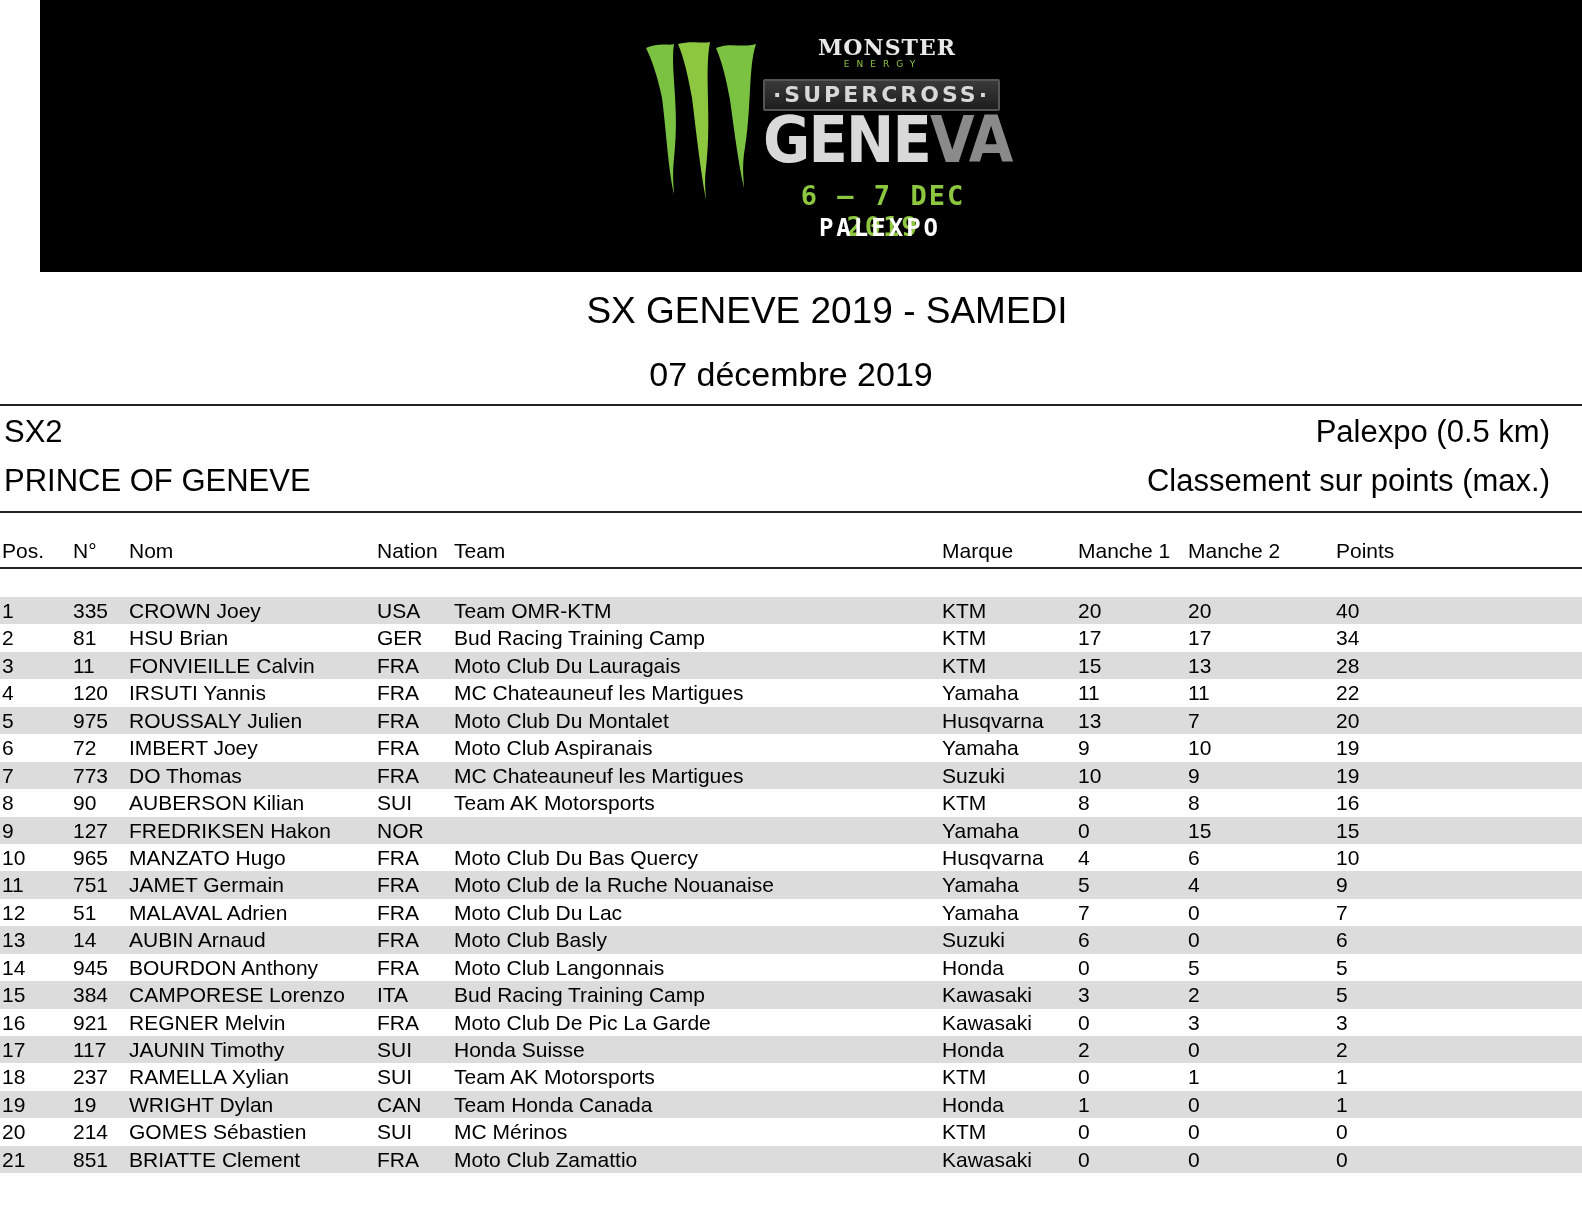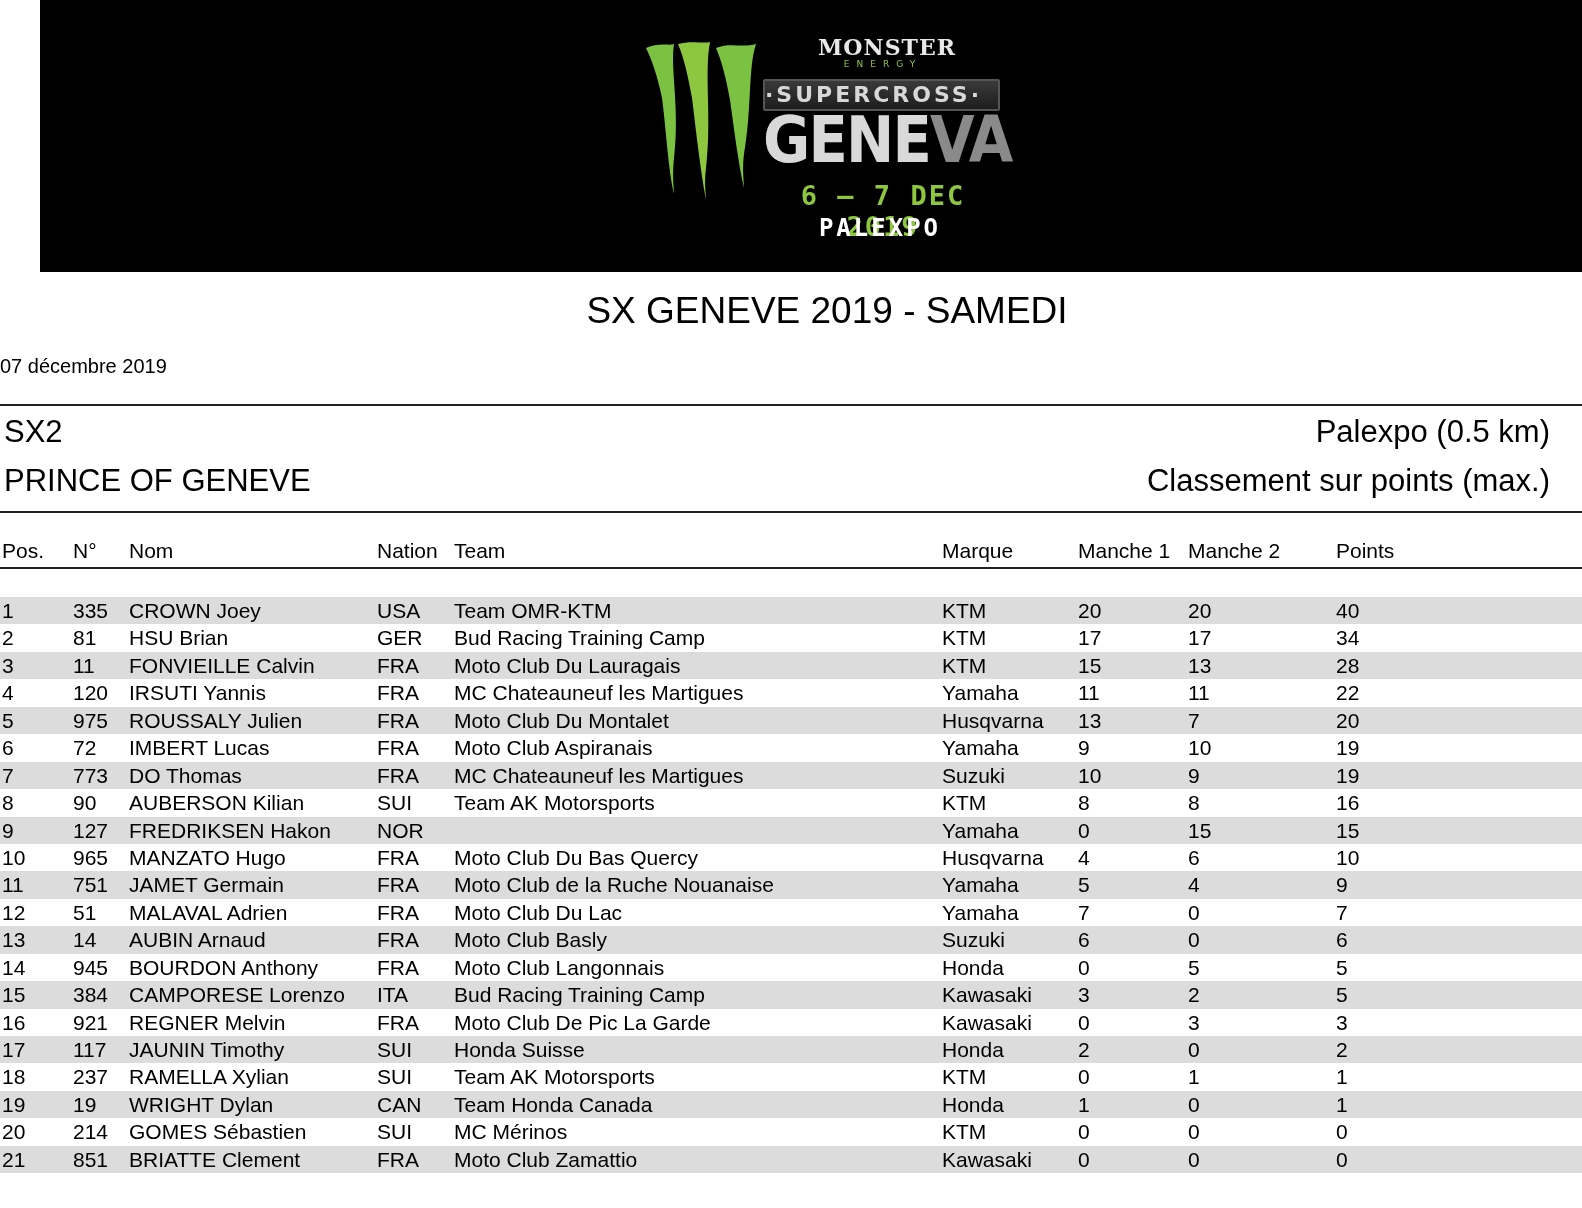--- a/index.html
+++ b/index.html
@@ -7,33 +7,33 @@
     body { font-family: "Liberation Sans", sans-serif; color: #000; position: relative; }
 
     .banner { position: absolute; left: 0; top: 0; width: 1582px; height: 272px; background: #000; margin-left: 40px; }
     .logo-claw { position: absolute; left: 604px; top: 38px; width: 116px; height: 162px; }
     .logo-monster { position: absolute; left: 778px; top: 34px; width: 130px; text-align: center;
       font-family: "DejaVu Serif", serif; font-size: 22px; font-weight: bold; color: #e8e8e8; letter-spacing: 1px; }
     .logo-energy { position: absolute; left: 778px; top: 59px; width: 130px; text-align: center;
       font-family: "DejaVu Sans", sans-serif; font-size: 9px; color: #8dc63f; letter-spacing: 7px; }
     .logo-supercross { position: absolute; left: 723px; top: 79px; width: 237px; height: 32px;
       border: 2px solid #555; border-radius: 2px; background: linear-gradient(#3a3a3a, #1e1e1e);
-      text-align: left; font-family: "DejaVu Sans", sans-serif; font-weight: bold; font-size: 22px;
+      text-align: center; font-family: "DejaVu Sans", sans-serif; font-weight: bold; font-size: 22px;
       line-height: 28px; color: #d8d8d8; letter-spacing: 3px; }
     .logo-geneva { position: absolute; left: 723px; top: 104px; width: 240px; text-align: center;
       font-family: "DejaVu Sans", sans-serif; font-weight: bold; font-size: 64px; line-height: 72px;
       color: #d9d9d9; letter-spacing: -2px; transform: scaleX(0.9); transform-origin: left center; }
     .logo-geneva .dim { color: #8a8a8a; }
     .logo-dates { position: absolute; left: 718px; top: 180px; width: 250px; text-align: center;
       font-family: "DejaVu Sans Mono", monospace; font-weight: bold; font-size: 27px; color: #8dc63f; letter-spacing: 2px; }
     .logo-venue { position: absolute; left: 740px; top: 214px; width: 200px; text-align: center;
       font-family: "DejaVu Sans Mono", monospace; font-weight: bold; font-size: 24px; color: #ffffff; letter-spacing: 3px; }
 
     .event-title { position: absolute; left: 0; top: 290px; width: 1582px; text-align: center; font-size: 37px; margin-left: 36px; }
-    .event-date { position: absolute; left: 0; top: 355px; width: 1582px; font-size: 20px; }
+    .event-date { position: absolute; left: 0; top: 355px; width: 1582px; text-align: center; font-size: 34px; }
 
     .rule { position: absolute; left: 0; width: 1582px; height: 2px; background: #222; }
     .rule.r1 { top: 404px; }
     .rule.r2 { top: 511px; }
     .rule.r3 { top: 567px; }
 
     .meta { position: absolute; font-size: 31px; white-space: nowrap; }
     .meta.left { left: 4px; }
     .meta.right { right: 32px; text-align: right; }
     .meta.row1 { top: 414px; }
@@ -148,21 +148,21 @@
       <span class="c-nation">FRA</span>
       <span class="c-team">Moto Club Du Montalet</span>
       <span class="c-marque">Husqvarna</span>
       <span class="c-m1">13</span>
       <span class="c-m2">7</span>
       <span class="c-pts">20</span>
     </div>
     <div class="row">
       <span class="c-pos">6</span>
       <span class="c-num">72</span>
-      <span class="c-name">IMBERT Lucas</span>
+      <span class="c-name">IMBERT Joey</span>
       <span class="c-nation">FRA</span>
       <span class="c-team">Moto Club Aspiranais</span>
       <span class="c-marque">Yamaha</span>
       <span class="c-m1">9</span>
       <span class="c-m2">10</span>
       <span class="c-pts">19</span>
     </div>
     <div class="row odd">
       <span class="c-pos">7</span>
       <span class="c-num">773</span>

